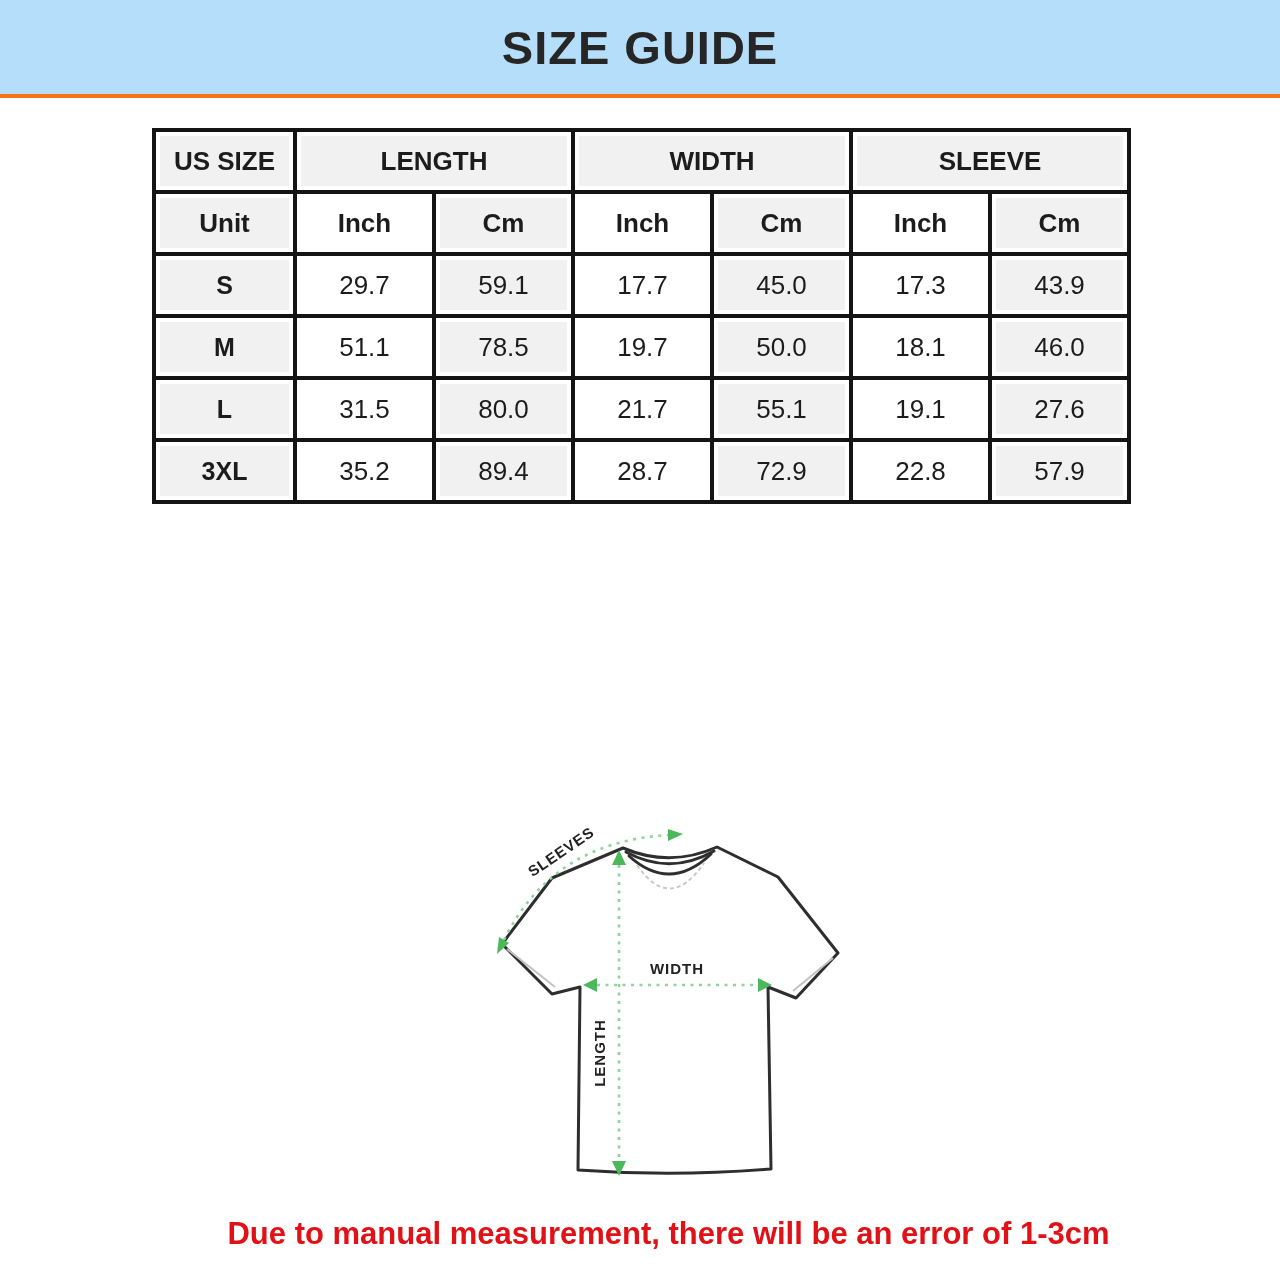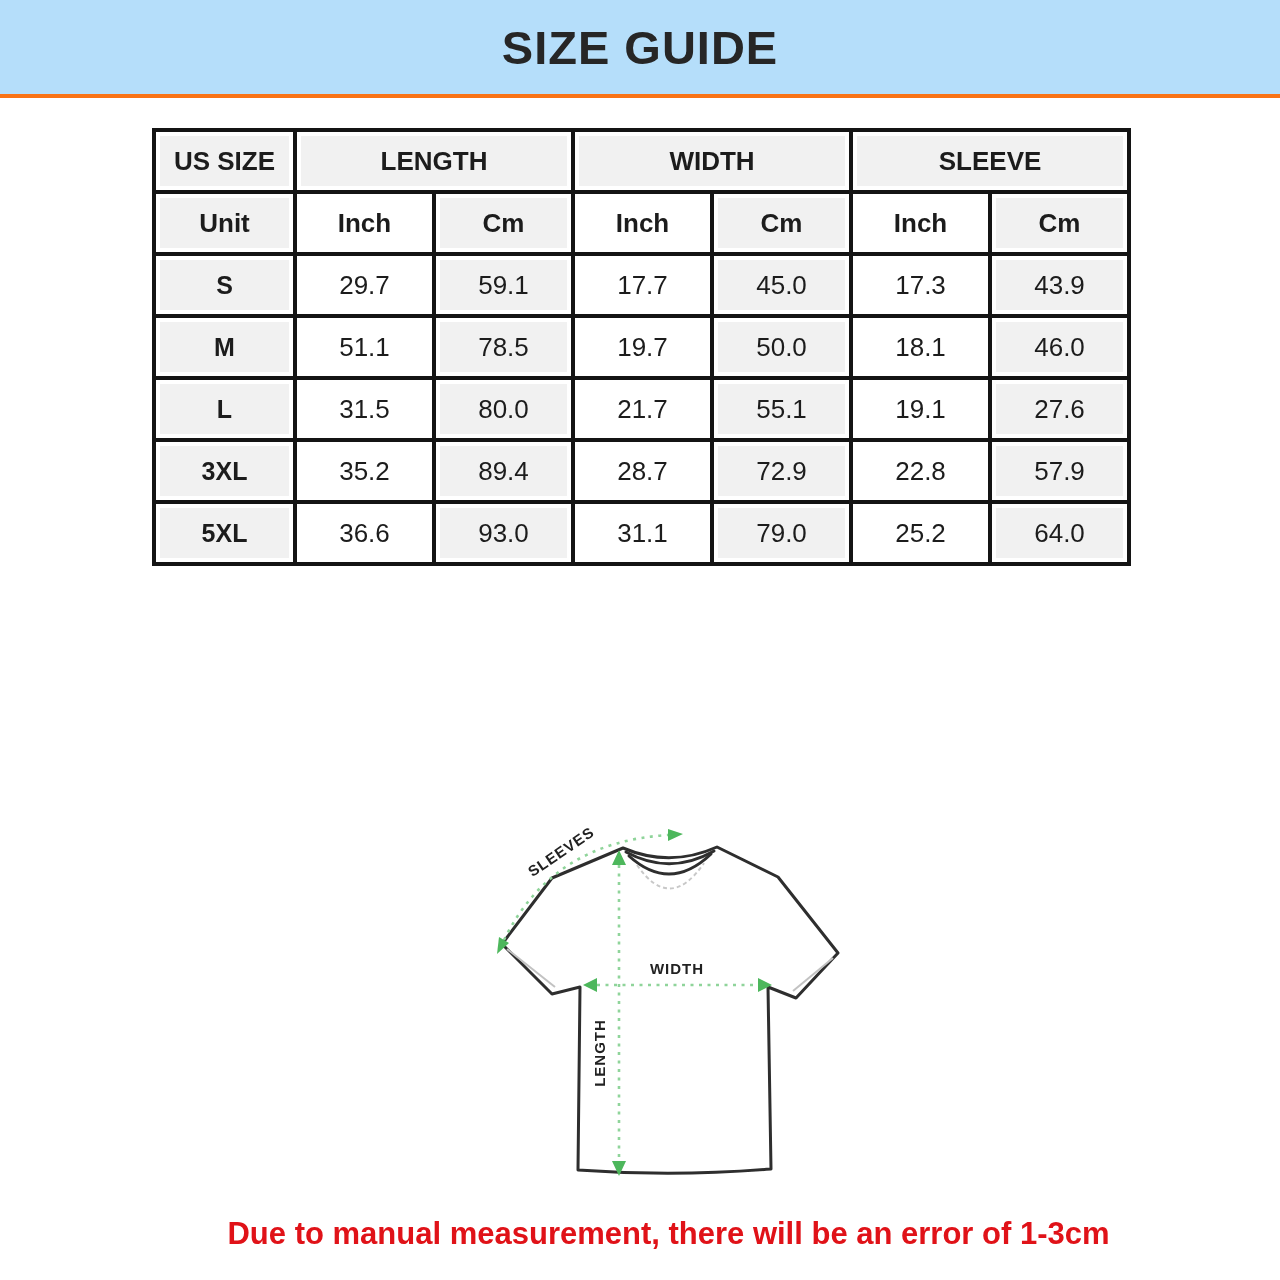--- a/index.html
+++ b/index.html
@@ -121,29 +121,20 @@
     </tr>
     <tr>
       <td class="shaded size-col">3XL</td>
       <td>35.2</td>
       <td class="shaded">89.4</td>
       <td>28.7</td>
       <td class="shaded">72.9</td>
       <td>22.8</td>
       <td class="shaded">57.9</td>
     </tr>
-    <tr>
-      <td class="shaded size-col">5XL</td>
-      <td>36.6</td>
-      <td class="shaded">93.0</td>
-      <td>31.1</td>
-      <td class="shaded">79.0</td>
-      <td>25.2</td>
-      <td class="shaded">64.0</td>
-    </tr>
   </tbody>
     </table>
 
   <svg class="diagram" width="440" height="380" viewBox="0 0 440 380">
 
     <path class="shirt" d="M112,58 L183,28 Q230,48 277,27 L338,57 L398,133 L356,178 L328,167 L331,349 Q234,357 138,350 L140,167 L112,174 L62,124 Z"></path>
 
     <path class="shirtline" d="M186,32 Q230,56 274,31"></path>
     <path class="shirtline" d="M189,36 Q230,73 271,34"></path>
     <path class="seam-dash" d="M197,45 Q230,93 264,43"></path>

